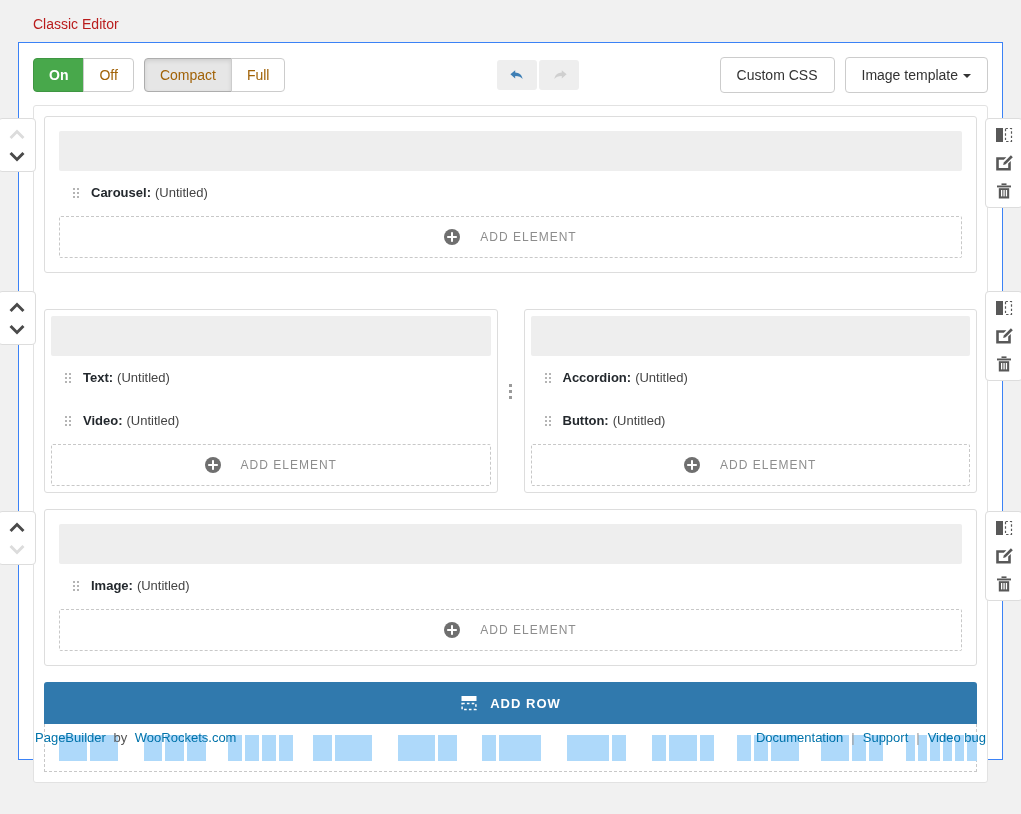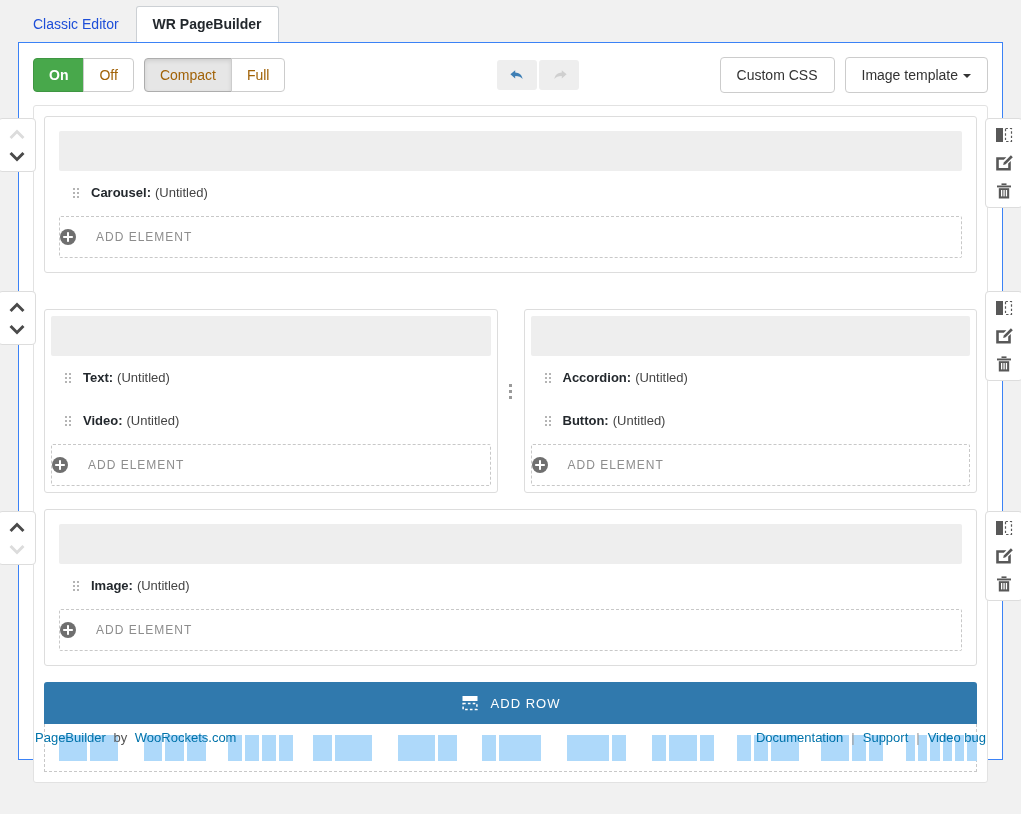--- a/index.html
+++ b/index.html
@@ -20,21 +20,21 @@
     padding-left: 18px;
     display: flex;
     align-items: flex-end;
     background: #f1f1f1;
   }
   .tab {
     display: inline-block;
     padding: 8px 14px 9px 14px;
     font-size: 14px;
     line-height: 1.2;
-    color: #1d4ed8;
+    color: #b91c1c;
     text-decoration: none;
     border: 1px solid transparent;
     border-bottom: none;
     cursor: pointer;
     background: transparent;
     margin-right: 2px;
   }
   .tab.active {
     background: #fff;
     border-color: #ccd0d4;
@@ -196,21 +196,21 @@
   .grip i { width: 2px; height: 2px; background: #b4b4b4; display: block; }
   .el-name { font-weight: bold; color: #23282d; }
   .el-title { color: #444; margin-left: 4px; }
 
   .add-element {
     border: 1px dashed #c8c8c8;
     border-radius: 2px;
     height: 42px;
     display: flex;
     align-items: center;
-    justify-content: flex-start;
+    justify-content: center;
     color: #8d8d8d;
     font-size: 12px;
     letter-spacing: 1px;
     cursor: pointer;
     margin-top: 2px;
     gap: 10px;
   }
   .add-element .plus { margin-right: 10px; display: flex; }
 
   
@@ -251,21 +251,21 @@
   .add-row-btn {
     background: #3274a8;
     background: #337ab7;
     background: #3079ad;
     color: #fff;
     height: 42px;
     border-radius: 3px 3px 0 0;
     display: flex;
     align-items: center;
     justify-content: center;
-    font-weight: normal;
+    font-weight: bold;
     font-size: 13px;
     letter-spacing: 1px;
     cursor: pointer;
     margin-top: 4px;
   }
   .add-row-btn .rowicon { margin-right: 12px; display: flex; }
   .layouts {
     border: 1px dashed #c8c8c8;
     border-top: none;
     display: flex;
@@ -296,21 +296,20 @@
   }
   .footer a { color: #0073aa; text-decoration: none; cursor: pointer; }
   .footer .sep { color: #999; margin: 0 8px; }
   .footer-right { display: flex; align-items: center; }
 </style>
 </head>
 <body>
 
 <div class="tabs-bar">
   <a class="tab">Classic Editor</a>
-  <a class="tab active">WR PageBuilder</a>
 </div>
 
 <div class="panel-wrap">
 
   <div class="toolbar">
     <div class="btn-group">
       <button class="btn on">On</button>
       <button class="btn">Off</button>
     </div>
     <div style="width:10px"></div>

